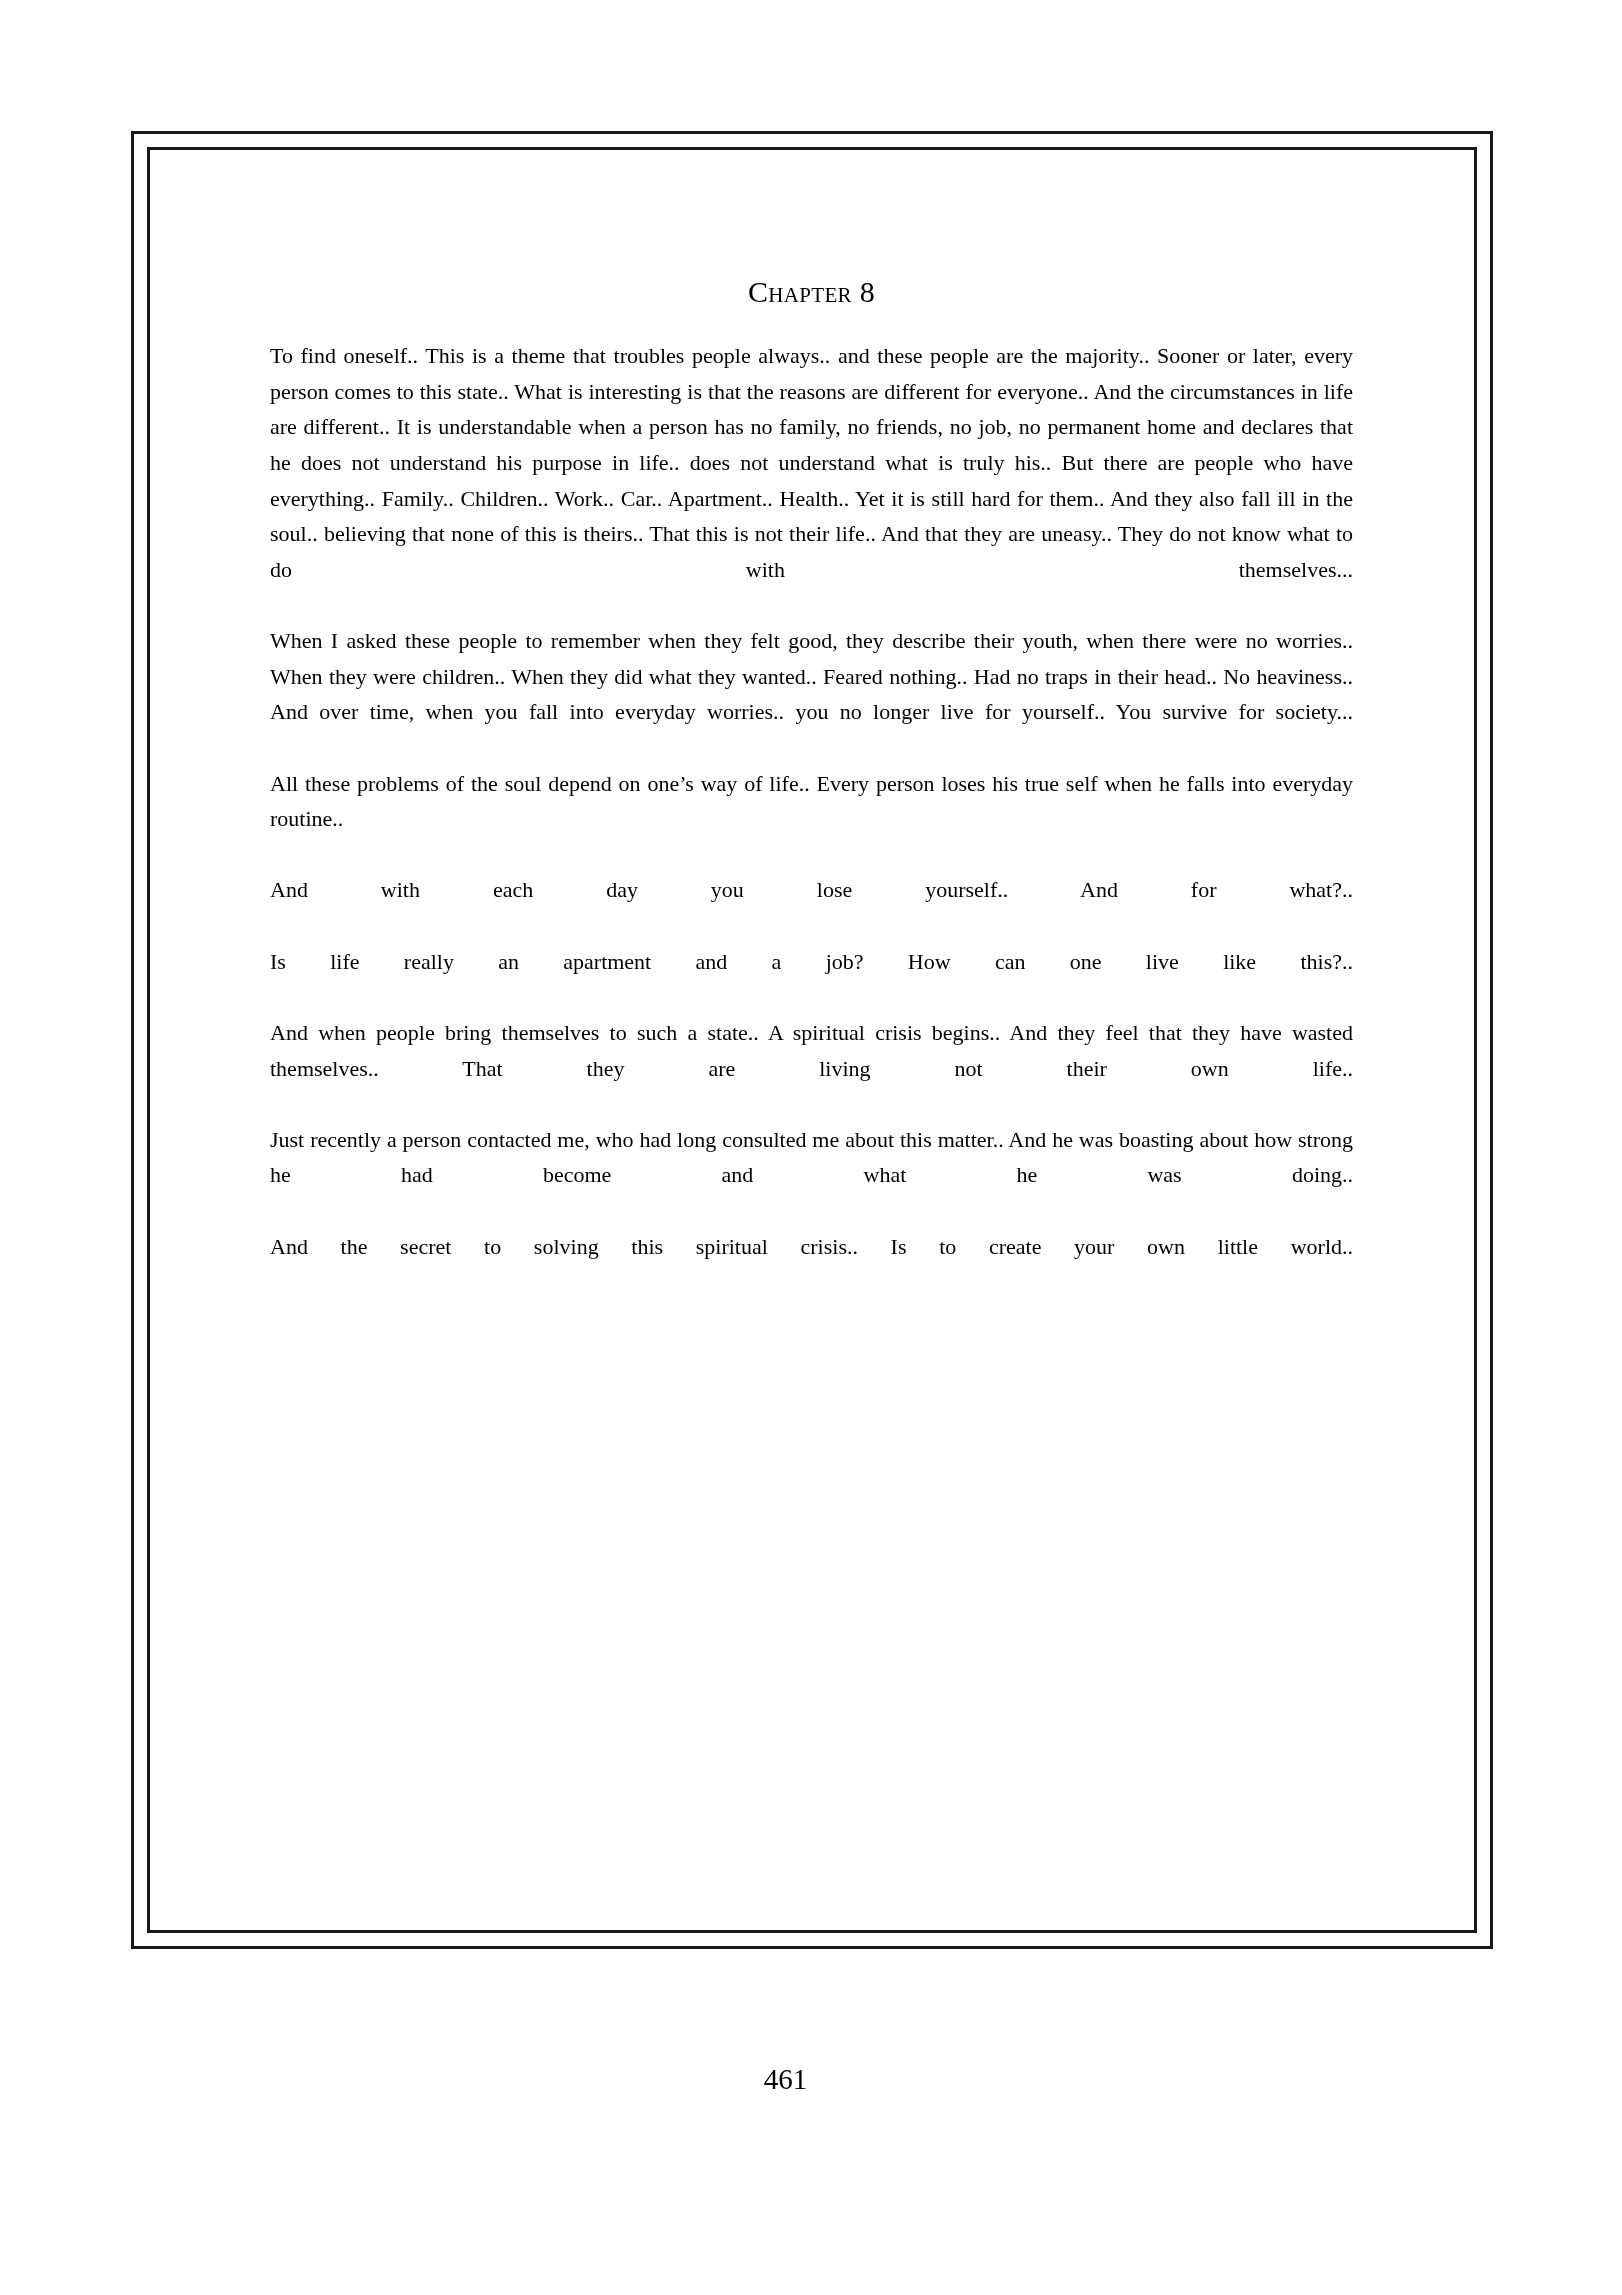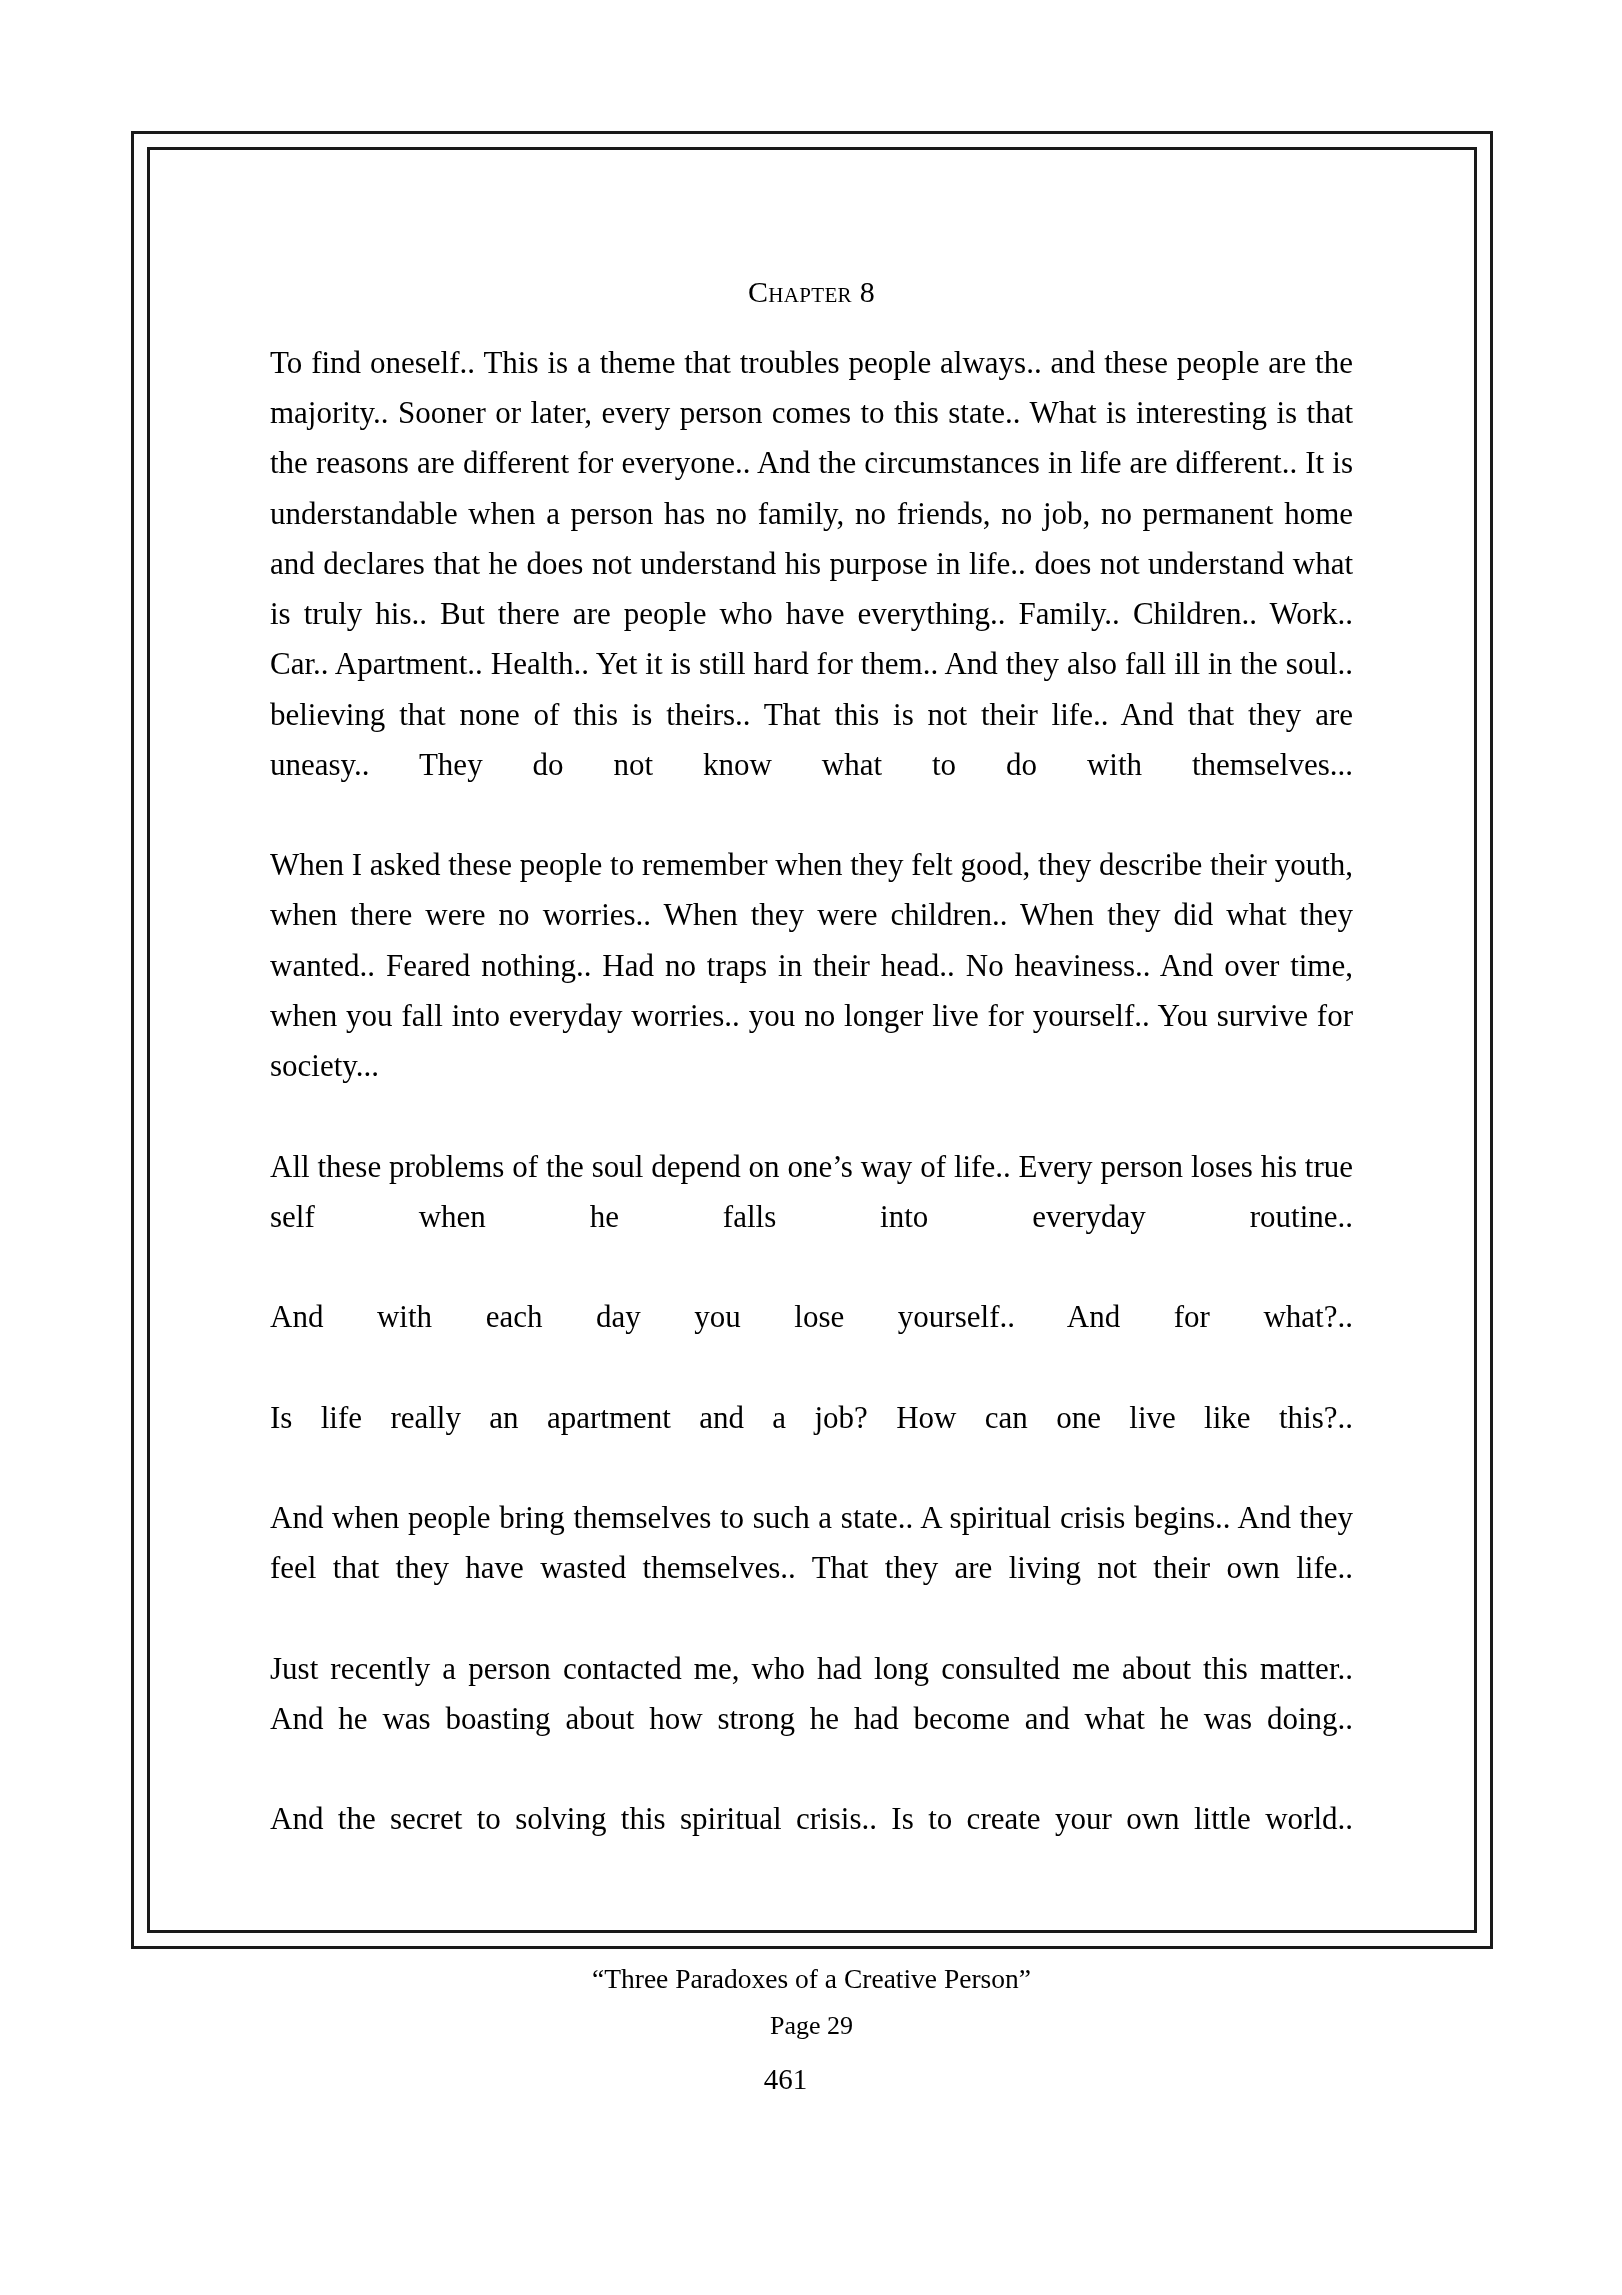--- a/index.html
+++ b/index.html
@@ -51,21 +51,21 @@
     text-align: center;
     font-size: 30px;
     font-variant: small-caps;
     letter-spacing: 0.3px;
     margin: 0 0 30px 0;
     line-height: 1.1;
     font-weight: normal;
   }
 
   .body-text {
-    font-size: 31px;
+    font-size: 22px;
     line-height: 1.62;
     text-align: justify;
     text-justify: inter-word;
   }
 
   .body-text p {
     margin: 0;
     text-indent: 0;
   }
 
@@ -122,23 +122,19 @@
         <p>To find oneself.. This is a theme that troubles people always.. and these people are the majority.. Sooner or later, every person comes to this state.. What is interesting is that the reasons are different for everyone.. And the circumstances in life are different.. It is understandable when a person has no family, no friends, no job, no permanent home and declares that he does not understand his purpose in life.. does not understand what is truly his.. But there are people who have everything.. Family.. Children.. Work.. Car.. Apartment.. Health.. Yet it is still hard for them.. And they also fall ill in the soul.. believing that none of this is theirs.. That this is not their life.. And that they are uneasy.. They do not know what to do with themselves...</p>
         <p>When I asked these people to remember when they felt good, they describe their youth, when there were no worries.. When they were children.. When they did what they wanted.. Feared nothing.. Had no traps in their head.. No heaviness.. And over time, when you fall into everyday worries.. you no longer live for yourself.. You survive for society...</p>
         <p>All these problems of the soul depend on one’s way of life.. Every person loses his true self when he falls into everyday routine..</p>
         <p>And with each day you lose yourself.. And for what?..</p>
         <p>Is life really an apartment and a job? How can one live like this?..</p>
         <p>And when people bring themselves to such a state.. A spiritual crisis begins.. And they feel that they have wasted themselves.. That they are living not their own life..</p>
         <p>Just recently a person contacted me, who had long consulted me about this matter.. And he was boasting about how strong he had become and what he was doing..</p>
         <p>And the secret to solving this spiritual crisis.. Is to create your own little world..</p>
       </div>
 
-    <div class="attribution">
-      <p class="source-title">“Three Paradoxes of a Creative Person”</p>
-      <p class="source-page">Page 29</p>
-    </div>
 
   </div>
 
   <div class="folio">461</div>
 
 </div>
 
 
 </body></html>

